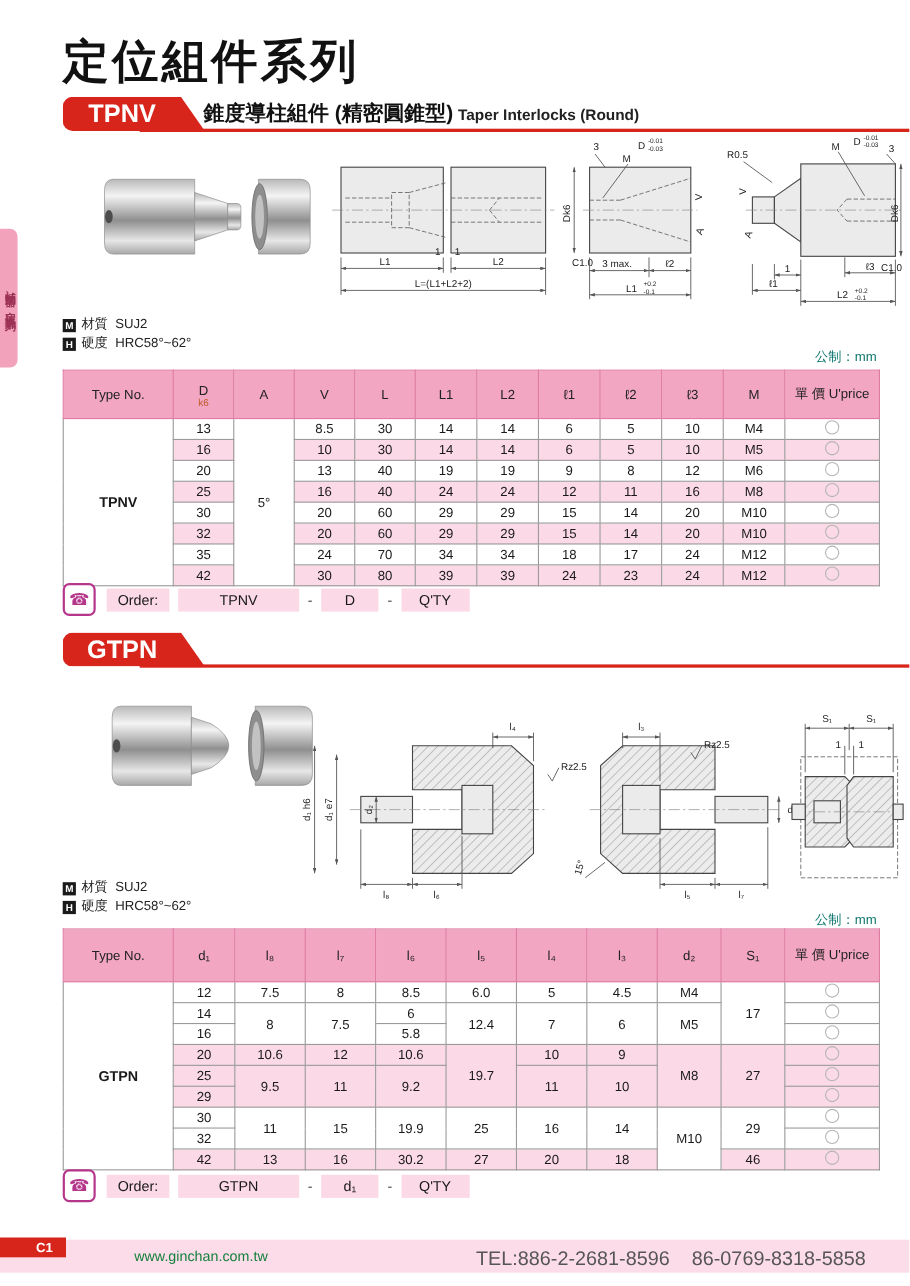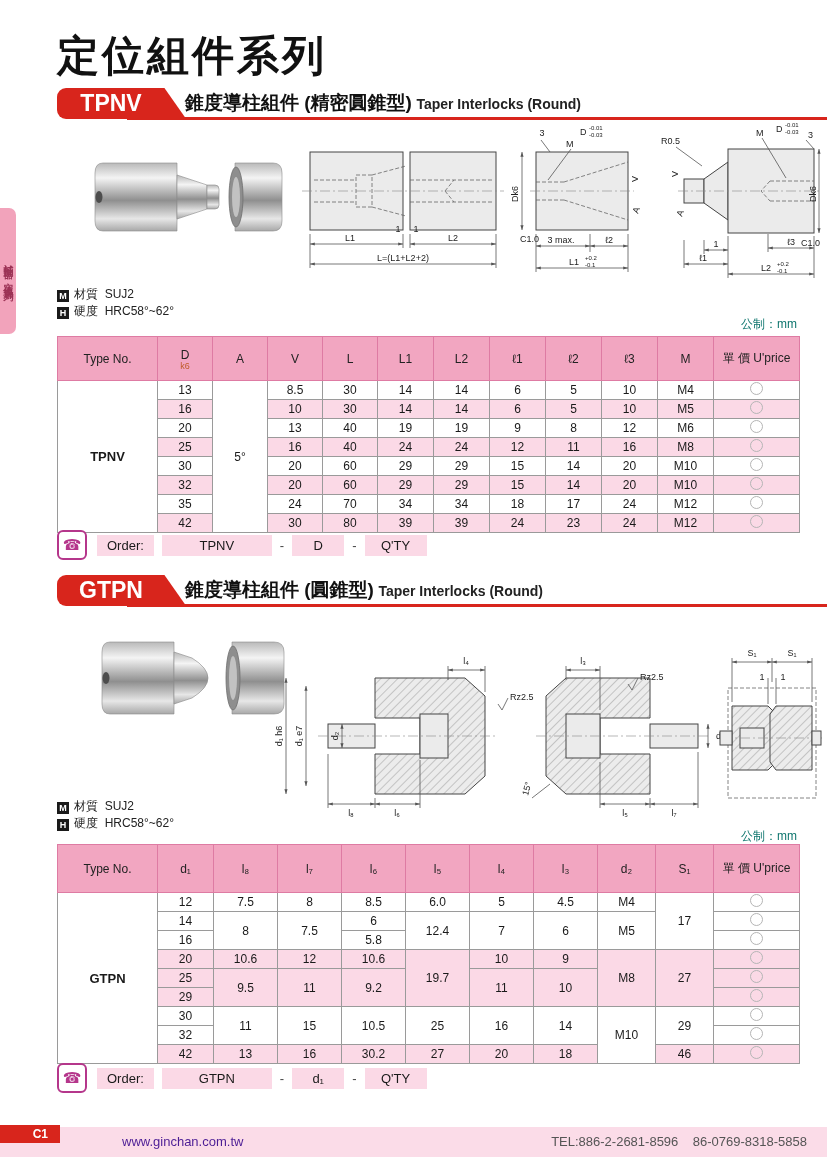--- a/index.html
+++ b/index.html
@@ -47,22 +47,22 @@
   .order{position:absolute;left:57px;display:flex;align-items:center;font-size:13px;}
   .phone-box{width:26px;height:26px;border:2px solid #B5368B;border-radius:6px;color:#B5368B;
      display:flex;align-items:center;justify-content:center;font-size:15px;margin-right:10px;background:#fff;}
   .ob{background:#FBD9E6;padding:3px 10px;margin-right:8px;}
   .op{background:#FBD9E6;padding:3px 0;text-align:center;}
   .op1{width:110px;} .op2{width:52px;} .op3{width:62px;}
   .osep{margin:0 8px;color:#444;}
 
   
   .foot-bar{position:absolute;left:0;right:0;top:1127px;height:30px;background:#FBDCE8;}
-  .foot-web{position:absolute;left:122px;top:1134px;font-size:13px;color:#4c1d95;}
-  .foot-tel{position:absolute;right:20px;top:1134px;font-size:13px;color:#555;}
+  .foot-web{position:absolute;left:122px;top:1134px;font-size:13px;color:#15803d;}
+  .foot-tel{position:absolute;right:40px;top:1134px;font-size:18px;color:#555;}
   .foot-badge{position:absolute;left:0;top:1125px;width:60px;height:18px;background:#D8251C;color:#fff;
      font-weight:bold;font-size:12px;text-align:right;padding-right:12px;line-height:18px;box-sizing:border-box;}
 
   
   .dwg{position:absolute;}
   .body{fill:#EBEBEB;stroke:#444;stroke-width:1;}
   .dim{stroke:#555;stroke-width:0.8;fill:none;}
   .dash{stroke:#666;stroke-width:0.8;fill:none;stroke-dasharray:4 2;}
   .cl{stroke:#888;stroke-width:0.6;fill:none;stroke-dasharray:10 3 2 3;}
   text.dt{font-family:"Liberation Sans","DejaVu Sans",sans-serif;font-size:9px;fill:#222;}
@@ -357,24 +357,20 @@
     <span class="op op1">TPNV</span>
     <span class="osep">-</span>
     <span class="op op2">D</span>
     <span class="osep">-</span>
     <span class="op op3">Q'TY</span>
   </div>
 
   <div class="sec" style="top:573px;">
     <div class="redline"></div>
     <div class="badge">GTPN</div>
-    <div class="titles">
-      <span class="t-zh">錐度導柱組件 (圓錐型)</span>
-      <span class="t-en">Taper Interlocks (Round)</span>
-    </div>
   </div>
 
   <svg class="dwg" style="left:92px;top:628px;" width="200" height="100" viewBox="0 0 200 100">
     <path d="M18,14 H82 V86 H18 Q10,86 10,76 V24 Q10,14 18,14 Z" fill="url(#mt1)" stroke="#8a8a8a" stroke-width="0.6"></path>
     <ellipse cx="14" cy="50" rx="3.5" ry="6" fill="#4d4d4d"></ellipse>
     <path d="M82,24 L100,30 Q116,40 116,50 Q116,60 100,70 L82,76 Z" fill="url(#mt1)" stroke="#8a8a8a" stroke-width="0.6"></path>
     <path d="M140,14 H182 Q192,14 192,24 V76 Q192,86 182,86 H140 Z" fill="url(#mt1)" stroke="#8a8a8a" stroke-width="0.6"></path>
     <ellipse cx="141" cy="50" rx="7" ry="32" fill="#8e8e8e" stroke="#6e6e6e" stroke-width="0.8"></ellipse>
     <ellipse cx="141" cy="50" rx="4" ry="22" fill="#c2c2c2"></ellipse>
   </svg>
@@ -544,21 +540,21 @@
       <td class="pk"><span class="dot"></span></td>
     </tr>
     <tr>
       <td class="pk">29</td>
       <td class="pk"><span class="dot"></span></td>
     </tr>
     <tr>
       <td>30</td>
       <td rowspan="2">11</td>
       <td rowspan="2">15</td>
-      <td rowspan="2">10.5</td>
+      <td rowspan="2">19.9</td>
       <td rowspan="2">25</td>
       <td rowspan="2">16</td>
       <td rowspan="2">14</td>
       <td rowspan="3">M10</td>
       <td rowspan="2">29</td>
       <td><span class="dot"></span></td>
     </tr>
     <tr>
       <td>32</td>
       <td><span class="dot"></span></td>

